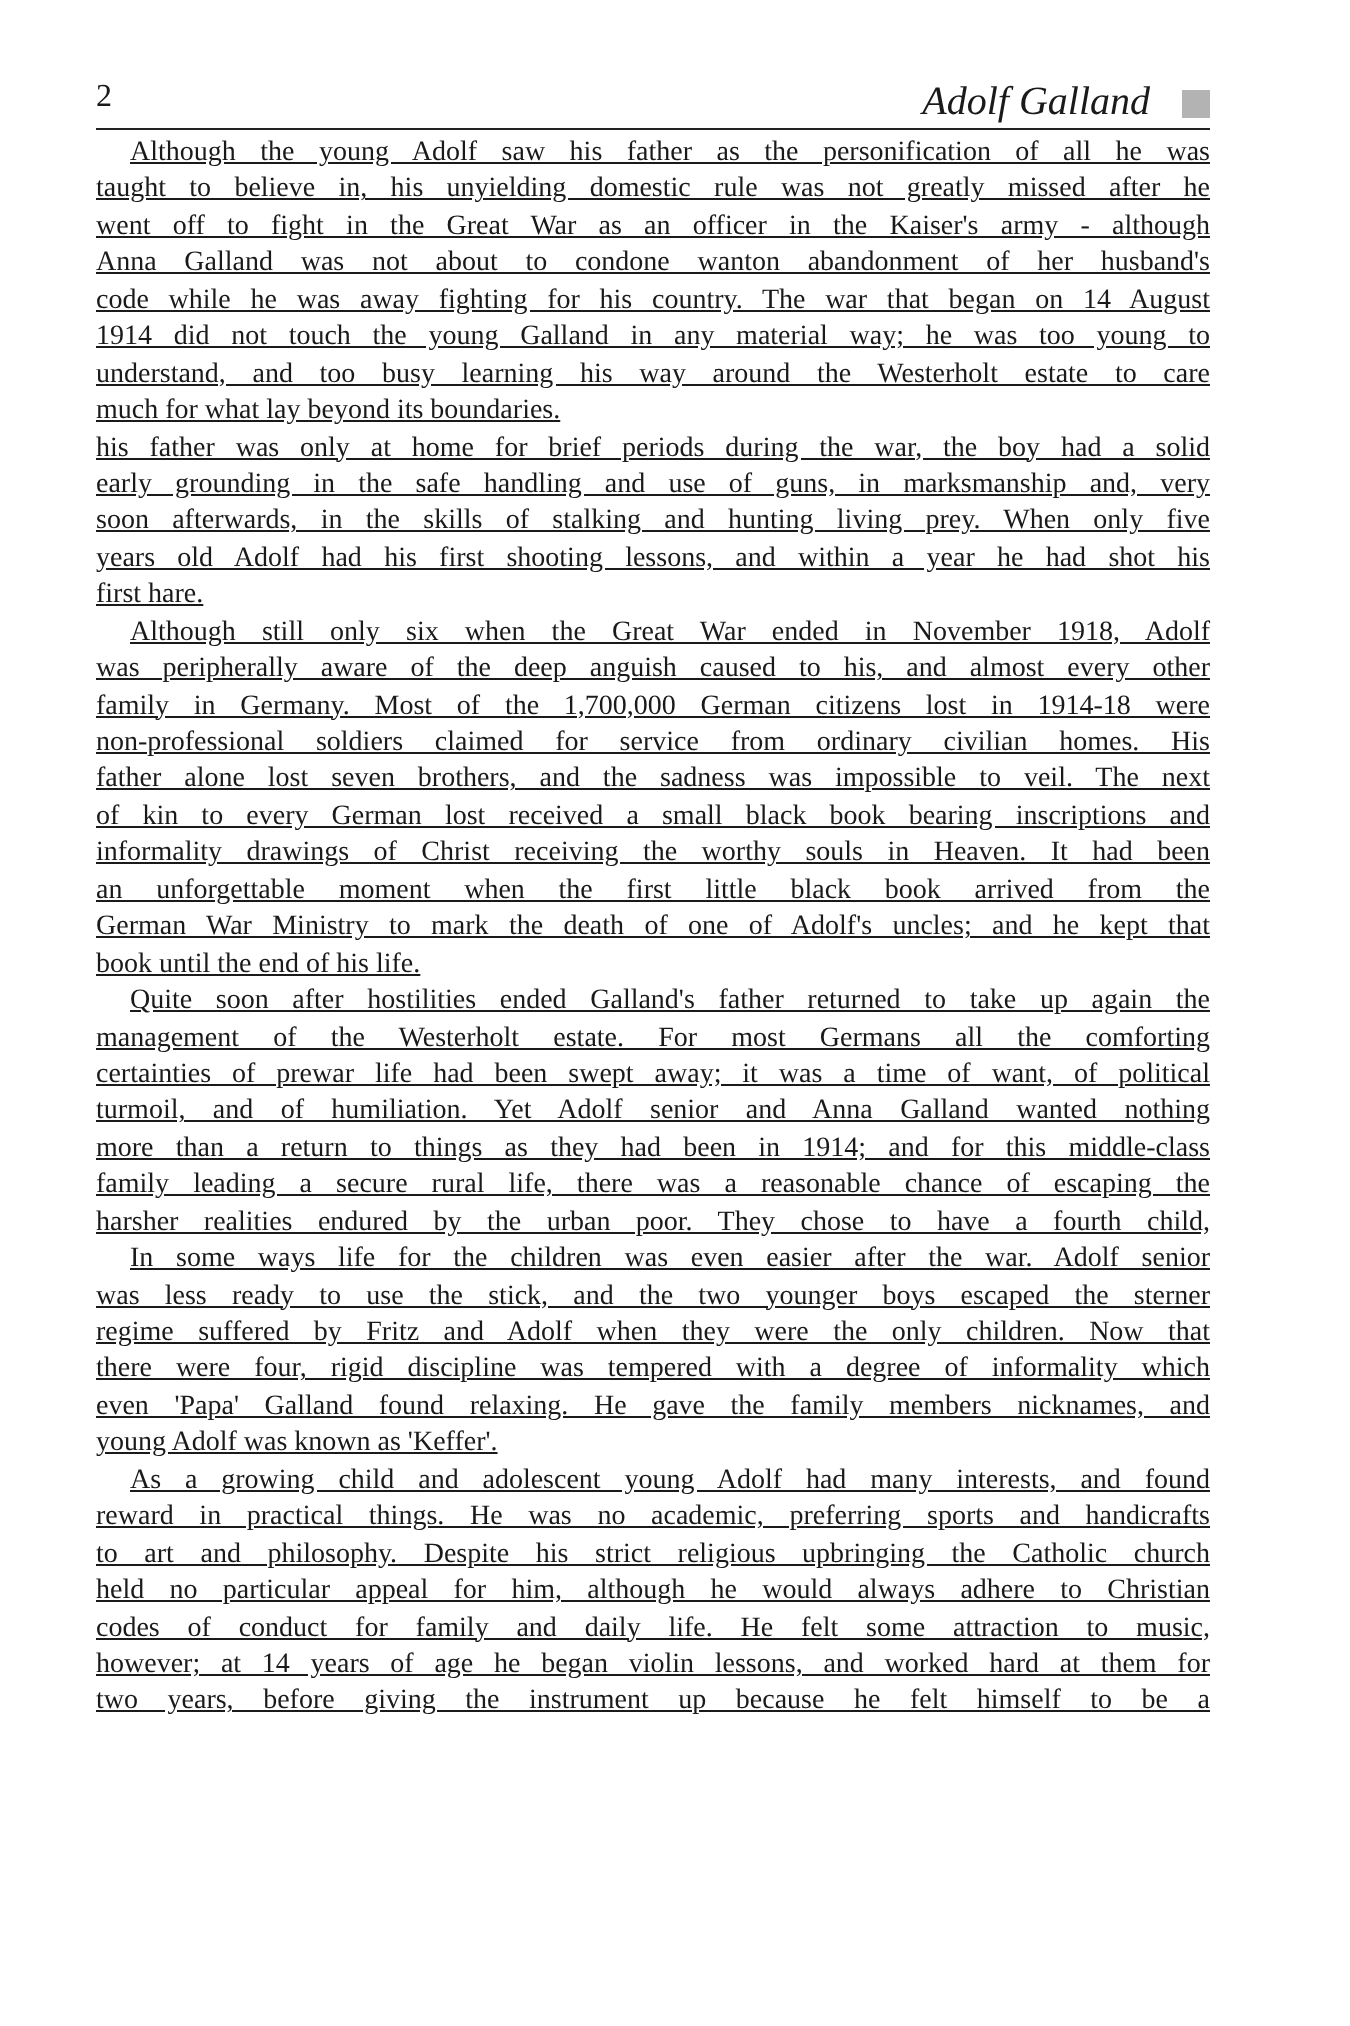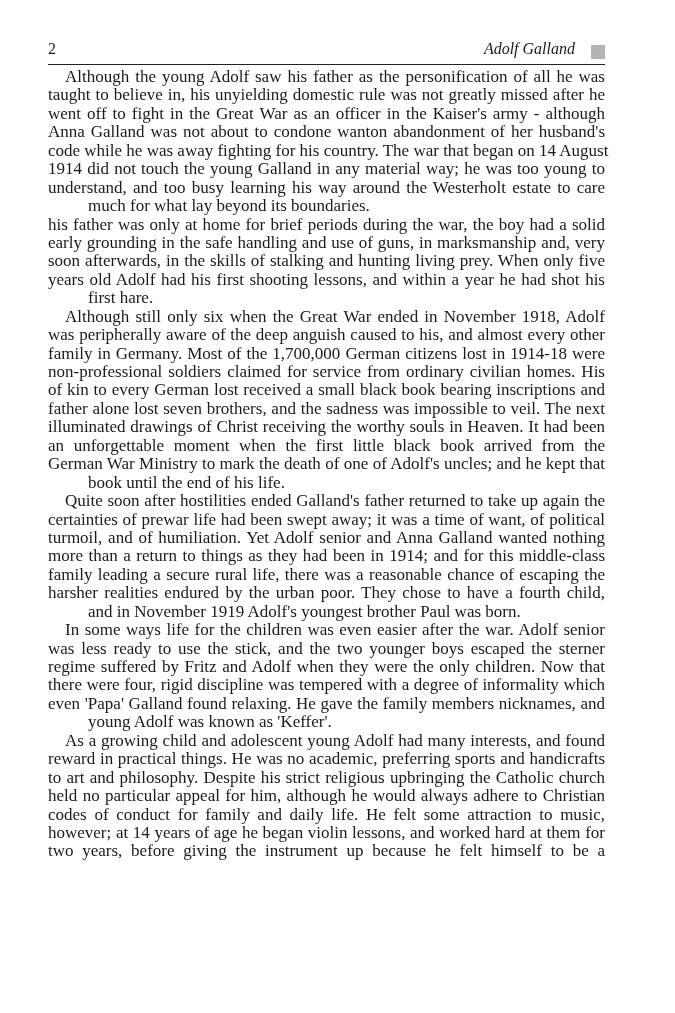--- a/index.html
+++ b/index.html
@@ -1,25 +1,25 @@
 <!DOCTYPE html>
 <html><head>
 <meta charset="utf-8">
 <style>
   html, body { margin: 0; padding: 0; background: #ffffff; }
   body { width: 675px; height: 1013px; position: relative; overflow: hidden;
          font-family: "Liberation Serif", "DejaVu Serif", serif; color: #1a1a1a; }
   .header { position: absolute; left: 48px; top: 38px; width: 557px; height: 24px; }
   .page-num { position: absolute; left: 0; top: 2px; font-size: 16px; }
-  .running-title { position: absolute; right: 30px; top: 2px; font-size: 16px; font-style: italic; }
+  .running-title { position: absolute; right: 30px; top: 2px; font-size: 20px; font-style: italic; }
   .header-square { position: absolute; right: 0; top: 7px; width: 14px; height: 14px; background: #b3b3b3; }
   .rule { position: absolute; left: 48px; top: 64px; width: 557px; height: 0; border-top: 1.3px solid #222; }
-  .body-text { position: absolute; left: 48px; top: 68px; width: 557px; font-size: 17px; line-height: 18.45px; }
+  .body-text { position: absolute; left: 48px; top: 68px; width: 557px; font-size: 14px; line-height: 18.45px; text-decoration: underline; }
   .line { display: block; white-space: nowrap; text-align: justify; text-align-last: justify; height: 18.45px; }
-  .line.last { text-align-last: left; margin-left: 40px; }
+  .line.last { text-align-last: left; }
   .line.indent { padding-left: 17px; }
 </style>
 </head>
 <body>
 
 <div class="header">
   <span class="page-num">2</span>
   <span class="running-title">Adolf Galland</span>
   <span class="header-square"></span>
 </div>
@@ -41,35 +41,35 @@
       <span class="line">early grounding in the safe handling and use of guns, in marksmanship and, very</span>
       <span class="line">soon afterwards, in the skills of stalking and hunting living prey. When only five</span>
       <span class="line">years old Adolf had his first shooting lessons, and within a year he had shot his</span>
       <span class="line last">first hare.</span>
     </div>
     <div>
       <span class="line indent">Although still only six when the Great War ended in November 1918, Adolf</span>
       <span class="line">was peripherally aware of the deep anguish caused to his, and almost every other</span>
       <span class="line">family in Germany. Most of the 1,700,000 German citizens lost in 1914-18 were</span>
       <span class="line">non-professional soldiers claimed for service from ordinary civilian homes. His</span>
+      <span class="line">father alone lost seven brothers, and the sadness was impossible to veil. The next</span>
       <span class="line">of kin to every German lost received a small black book bearing inscriptions and</span>
-      <span class="line">father alone lost seven brothers, and the sadness was impossible to veil. The next</span>
-      <span class="line">illuminated drawings of Christ receiving the worthy souls in Heaven. It had been</span>
+      <span class="line">informality drawings of Christ receiving the worthy souls in Heaven. It had been</span>
       <span class="line">an unforgettable moment when the first little black book arrived from the</span>
       <span class="line">German War Ministry to mark the death of one of Adolf's uncles; and he kept that</span>
       <span class="line last">book until the end of his life.</span>
     </div>
     <div>
       <span class="line indent">Quite soon after hostilities ended Galland's father returned to take up again the</span>
+      <span class="line">management of the Westerholt estate. For most Germans all the comforting</span>
       <span class="line">certainties of prewar life had been swept away; it was a time of want, of political</span>
       <span class="line">turmoil, and of humiliation. Yet Adolf senior and Anna Galland wanted nothing</span>
       <span class="line">more than a return to things as they had been in 1914; and for this middle-class</span>
       <span class="line">family leading a secure rural life, there was a reasonable chance of escaping the</span>
       <span class="line">harsher realities endured by the urban poor. They chose to have a fourth child,</span>
-      <span class="line last">and in November 1919 Adolf's youngest brother Paul was born.</span>
     </div>
     <div>
       <span class="line indent">In some ways life for the children was even easier after the war. Adolf senior</span>
       <span class="line">was less ready to use the stick, and the two younger boys escaped the sterner</span>
       <span class="line">regime suffered by Fritz and Adolf when they were the only children. Now that</span>
       <span class="line">there were four, rigid discipline was tempered with a degree of informality which</span>
       <span class="line">even 'Papa' Galland found relaxing. He gave the family members nicknames, and</span>
       <span class="line last">young Adolf was known as 'Keffer'.</span>
     </div>
     <div>

